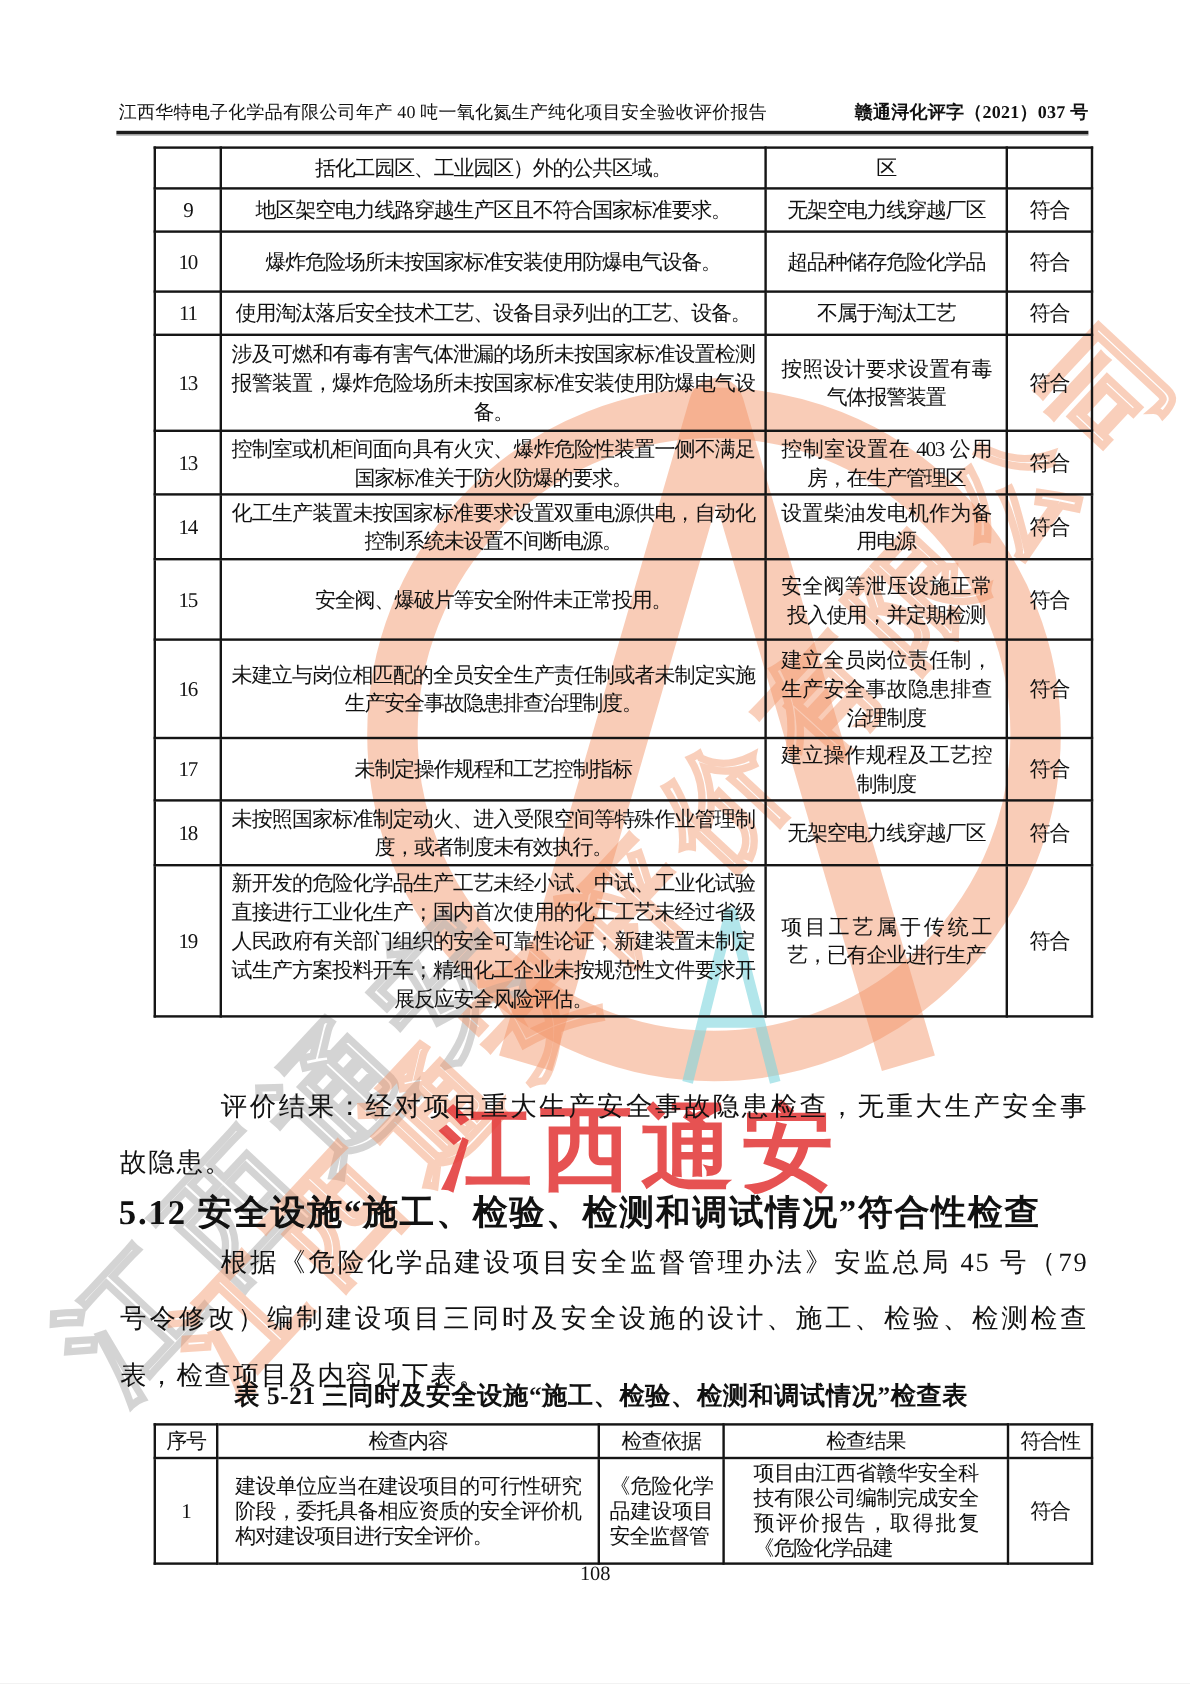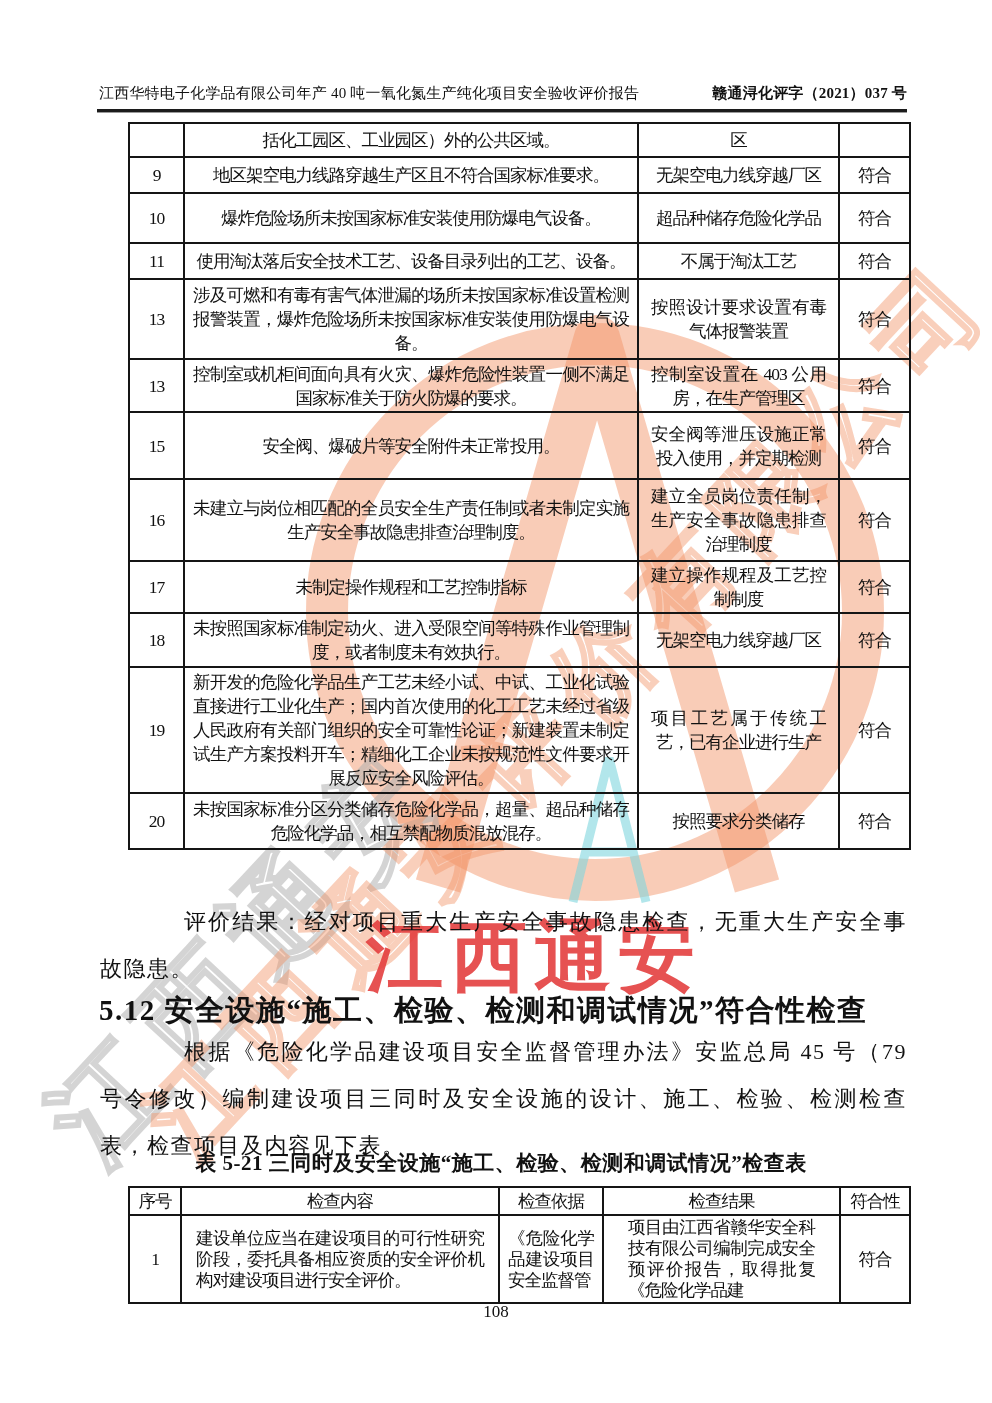--- a/index.html
+++ b/index.html
@@ -141,20 +141,26 @@
           <td class="c-content">涉及可燃和有毒有害气体泄漏的场所未按国家标准设置检测报警装置，爆炸危险场所未按国家标准安装使用防爆电气设备。</td>
           <td class="c-result">按照设计要求设置有毒气体报警装置</td>
           <td class="c-ok">符合</td>
         </tr>
         <tr style="height:53px">
           <td class="c-no">13</td>
           <td class="c-content">控制室或机柜间面向具有火灾、爆炸危险性装置一侧不满足国家标准关于防火防爆的要求。</td>
           <td class="c-result">控制室设置在 403 公用房，在生产管理区</td>
           <td class="c-ok">符合</td>
         </tr>
+        <tr style="height:54px">
+          <td class="c-no">14</td>
+          <td class="c-content">化工生产装置未按国家标准要求设置双重电源供电，自动化控制系统未设置不间断电源。</td>
+          <td class="c-result">设置柴油发电机作为备用电源</td>
+          <td class="c-ok">符合</td>
+        </tr>
         <tr style="height:67px">
           <td class="c-no">15</td>
           <td class="c-content">安全阀、爆破片等安全附件未正常投用。</td>
           <td class="c-result">安全阀等泄压设施正常投入使用，并定期检测</td>
           <td class="c-ok">符合</td>
         </tr>
         <tr style="height:82px">
           <td class="c-no">16</td>
           <td class="c-content">未建立与岗位相匹配的全员安全生产责任制或者未制定实施生产安全事故隐患排查治理制度。</td>
           <td class="c-result">建立全员岗位责任制，生产安全事故隐患排查治理制度</td>
@@ -169,26 +175,20 @@
         <tr style="height:54px">
           <td class="c-no">18</td>
           <td class="c-content">未按照国家标准制定动火、进入受限空间等特殊作业管理制度，或者制度未有效执行。</td>
           <td class="c-result">无架空电力线穿越厂区</td>
           <td class="c-ok">符合</td>
         </tr>
         <tr style="height:126px">
           <td class="c-no">19</td>
           <td class="c-content">新开发的危险化学品生产工艺未经小试、中试、工业化试验直接进行工业化生产；国内首次使用的化工工艺未经过省级人民政府有关部门组织的安全可靠性论证；新建装置未制定试生产方案投料开车；精细化工企业未按规范性文件要求开展反应安全风险评估。</td>
           <td class="c-result">项目工艺属于传统工艺，已有企业进行生产</td>
-          <td class="c-ok">符合</td>
-        </tr>
-        <tr style="height:56px">
-          <td class="c-no">20</td>
-          <td class="c-content">未按国家标准分区分类储存危险化学品，超量、超品种储存危险化学品，相互禁配物质混放混存。</td>
-          <td class="c-result">按照要求分类储存</td>
           <td class="c-ok">符合</td>
         </tr>
       </tbody>
     </table>
 
     <p class="para para-result">评价结果：经对项目重大生产安全事故隐患检查，无重大生产安全事故隐患。</p>
 
     <h2 class="sec-heading">5.12 安全设施“施工、检验、检测和调试情况”符合性检查</h2>
 
     <p class="para para-intro">根据《危险化学品建设项目安全监督管理办法》安监总局 45 号（79 号令修改）编制建设项目三同时及安全设施的设计、施工、检验、检测检查表，检查项目及内容见下表。</p>

